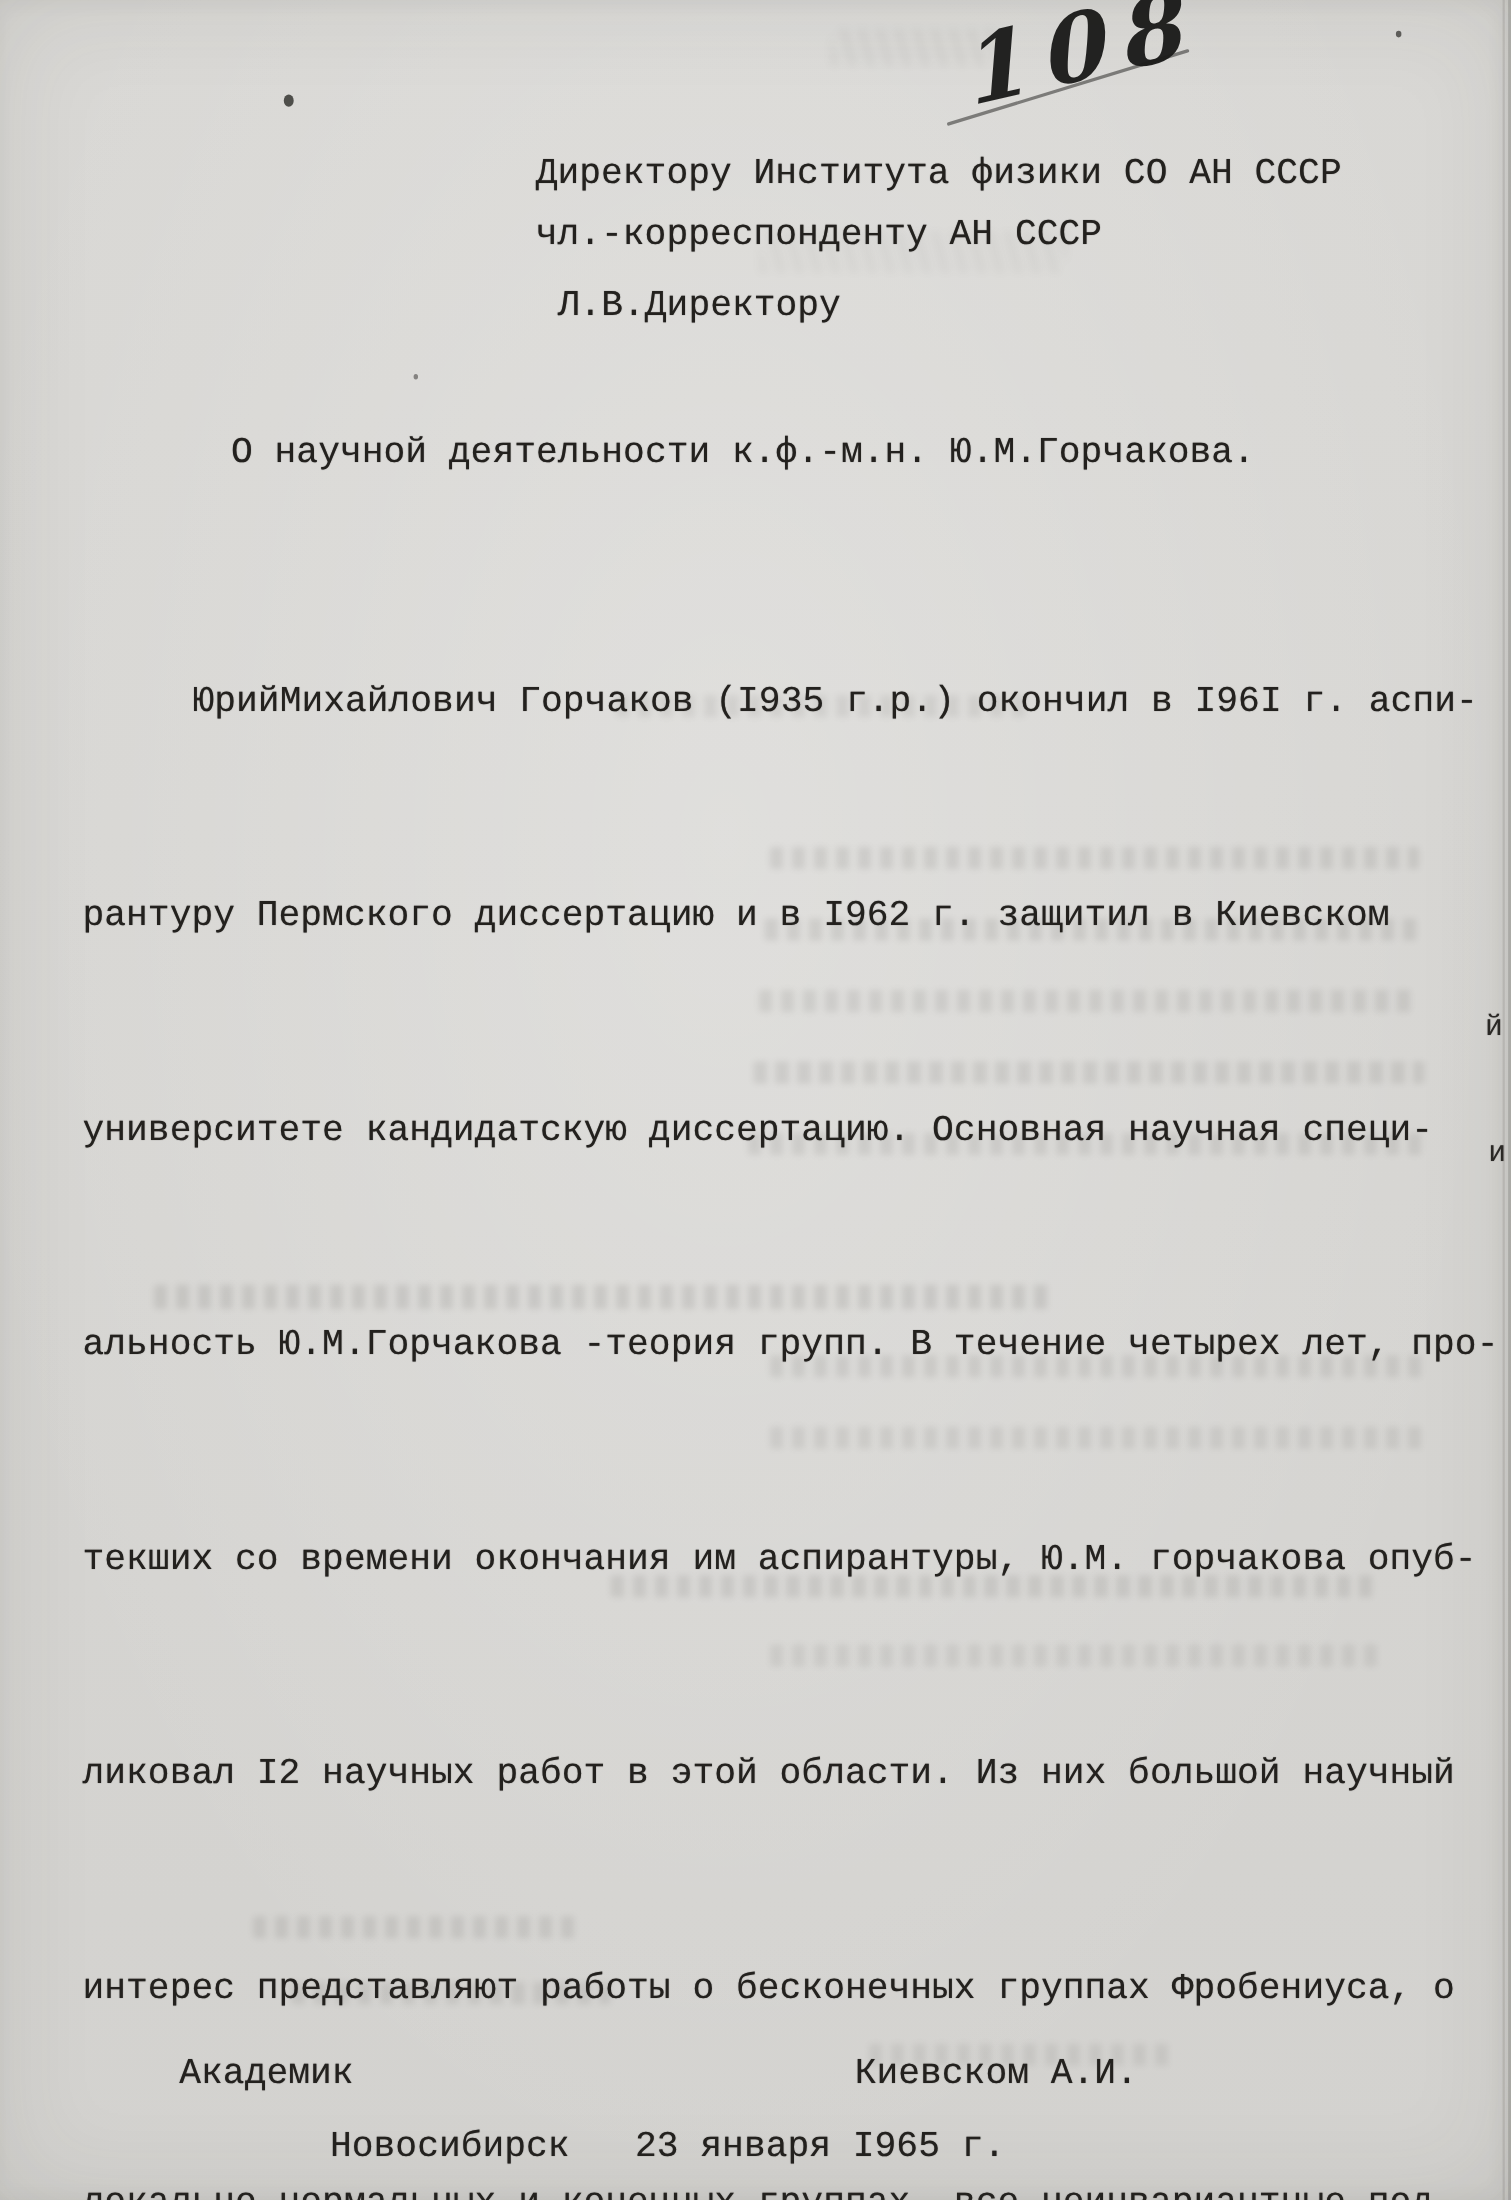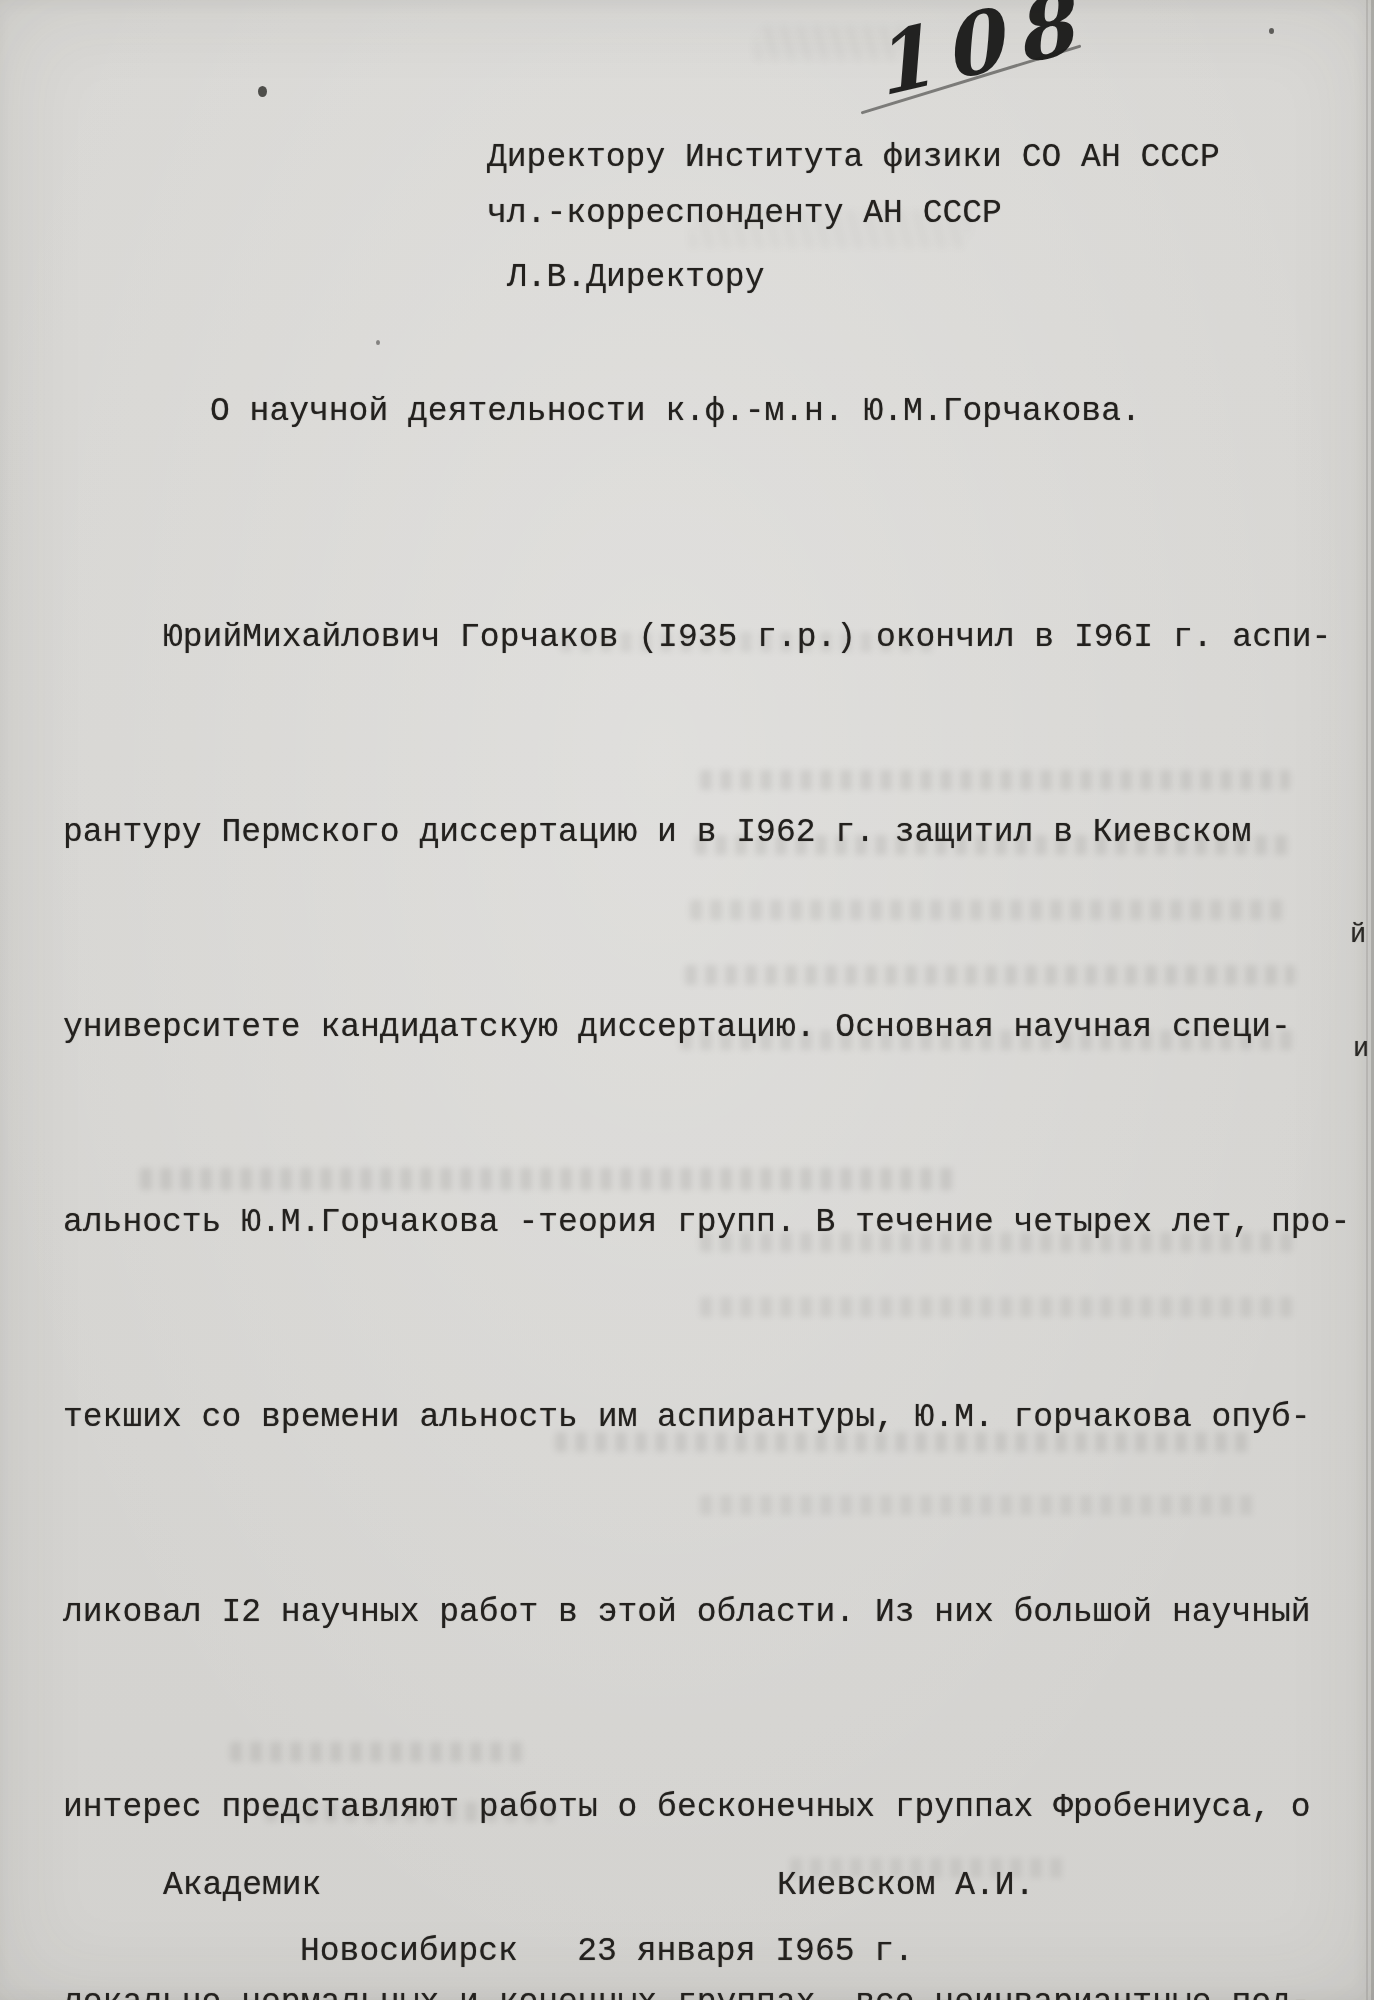--- a/index.html
+++ b/index.html
@@ -17,21 +17,21 @@
   }
   .tw{ 
     position:absolute;
     font-size:33px;
     line-height:65px;
     white-space:pre;
     color:#23211e;
     text-shadow:0 0 1px rgba(30,28,25,.55);
   }
   .body-block{top:475px;left:63px;}
-  .body-block .line{height:65px;}
+  .body-block .line{height:65px;margin-left:12px;}
   .indent{padding-left:100px;}
   .hline{line-height:40px;margin-top:40px;}
   .handwriting{
     position:absolute;
     font-family:"DejaVu Serif",serif;
     font-style:italic;
     font-weight:bold;
     font-size:84px;
     letter-spacing:14px;
     color:#131312;
@@ -94,21 +94,21 @@
   <div class="bleed" style="left:700px;top:1495px;width:555px;height:20px;opacity:.10;"></div>
   <div class="bleed" style="left:230px;top:1742px;width:300px;height:20px;opacity:.13;"></div>
   <div class="bleed" style="left:265px;top:1802px;width:290px;height:20px;opacity:.12;"></div>
   <div class="bleed" style="left:790px;top:1858px;width:280px;height:20px;opacity:.10;"></div>
 
   <div class="tw body-block">
     <div class="line indent">ЮрийМихайлович Горчаков (I935 г.р.) окончил в I96I г. аспи-</div>
     <div class="line">рантуру Пермского диссертацию и в I962 г. защитил в Киевском</div>
     <div class="line">университете кандидатскую диссертацию. Основная научная специ-</div>
     <div class="line">альность Ю.М.Горчакова -теория групп. В течение четырех лет, про-</div>
-    <div class="line">текших со времени альность им аспирантуры, Ю.М. горчакова опуб-</div>
+    <div class="line">текших со времени окончания им аспирантуры, Ю.М. горчакова опуб-</div>
     <div class="line">ликовал I2 научных работ в этой области. Из них большой научный</div>
     <div class="line">интерес представляют работы о бесконечных группах Фробениуса, о</div>
     <div class="line">локально нормальных и конечных группах, все неинвариантные под-</div>
     
     
     
     
     
     
     

